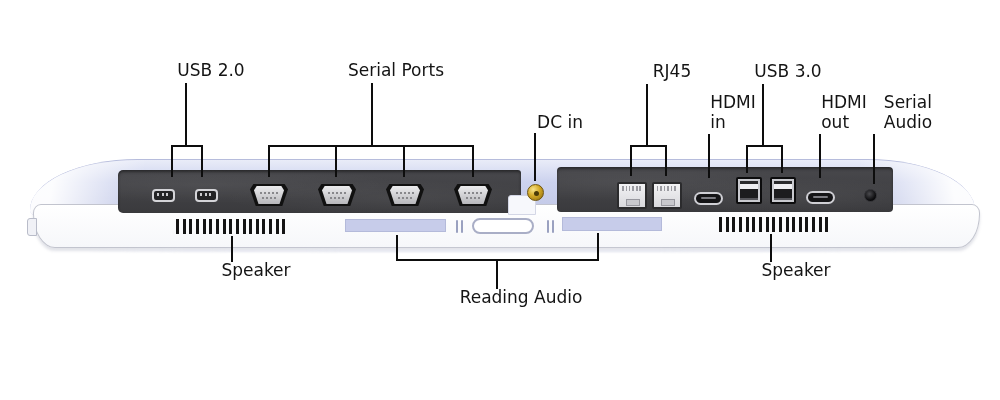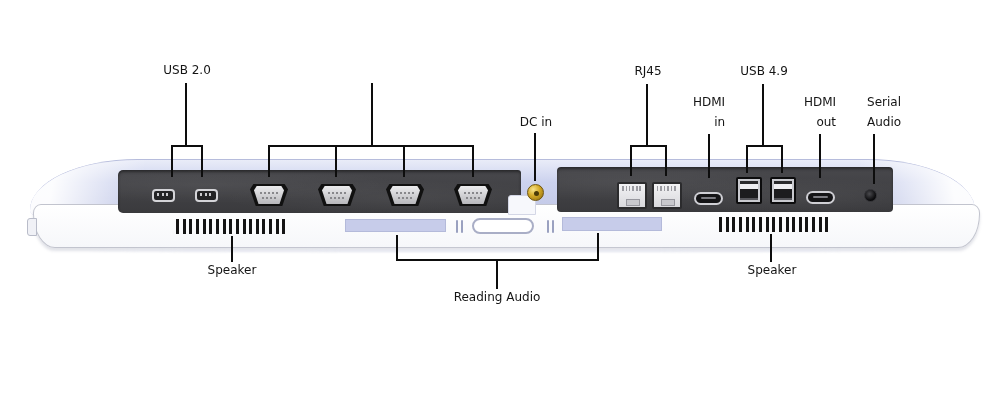--- a/index.html
+++ b/index.html
@@ -66,21 +66,21 @@
 
   
   .grille{width:113px;height:15px;
           background-image:repeating-linear-gradient(90deg,#141414 0 3px,transparent 3px 6.65px);}
   .rlight{background:#c7ccea;border:1px solid #b4bada;box-sizing:border-box;}
   .center-button{left:472px;top:218px;width:62px;height:16px;background:#fff;border:2px solid #a9aec6;border-radius:8px;box-sizing:border-box;}
   .seam{width:2px;height:13px;background:#9aa1c0;border-radius:1px;}
 
   
   .cl{background:#0d0d0d;}
-  .lbl{font-size:12px;line-height:20px;white-space:pre;transform:translateX(-50%);text-align:right;}
+  .lbl{font-size:17px;line-height:20px;white-space:pre;transform:translateX(-50%);text-align:left;margin-left:24px;}
 </style>
 </head>
 <body>
 
 <div class="canvas">
 
   <div class="abs band">
     <div class="abs band-shine l"></div>
     <div class="abs band-shine r"></div>
   </div>
@@ -189,23 +189,24 @@
 
   <div class="abs cl" style="left:231px;top:236px;width:2px;height:26px;"></div>
   <div class="abs cl" style="left:770px;top:234px;width:2px;height:28px;"></div>
 
   <div class="abs cl" style="left:396px;top:235px;width:2px;height:26px;"></div>
   <div class="abs cl" style="left:597px;top:233px;width:2px;height:28px;"></div>
   <div class="abs cl" style="left:396px;top:259px;width:203px;height:2px;"></div>
   <div class="abs cl" style="left:496px;top:259px;width:2px;height:30px;"></div>
 
   <div class="abs lbl" style="left:187px;top:60px;">USB 2.0</div>
+  <div class="abs lbl" style="left:372px;top:60px;">Serial Ports</div>
   <div class="abs lbl" style="left:536px;top:112px;">DC in</div>
   <div class="abs lbl" style="left:648px;top:61px;">RJ45</div>
   <div class="abs lbl" style="left:709px;top:92px;"><span>HDMI</span><br><span>in</span></div>
-  <div class="abs lbl" style="left:764px;top:61px;">USB 4.9</div>
+  <div class="abs lbl" style="left:764px;top:61px;">USB 3.0</div>
   <div class="abs lbl" style="left:820px;top:92px;"><span>HDMI</span><br><span>out</span></div>
   <div class="abs lbl" style="left:884px;top:92px;"><span>Serial</span><br><span>Audio</span></div>
   <div class="abs lbl" style="left:232px;top:260px;">Speaker</div>
   <div class="abs lbl" style="left:497px;top:287px;">Reading Audio</div>
   <div class="abs lbl" style="left:772px;top:260px;">Speaker</div>
 
 </div>
 
 </body></html>

